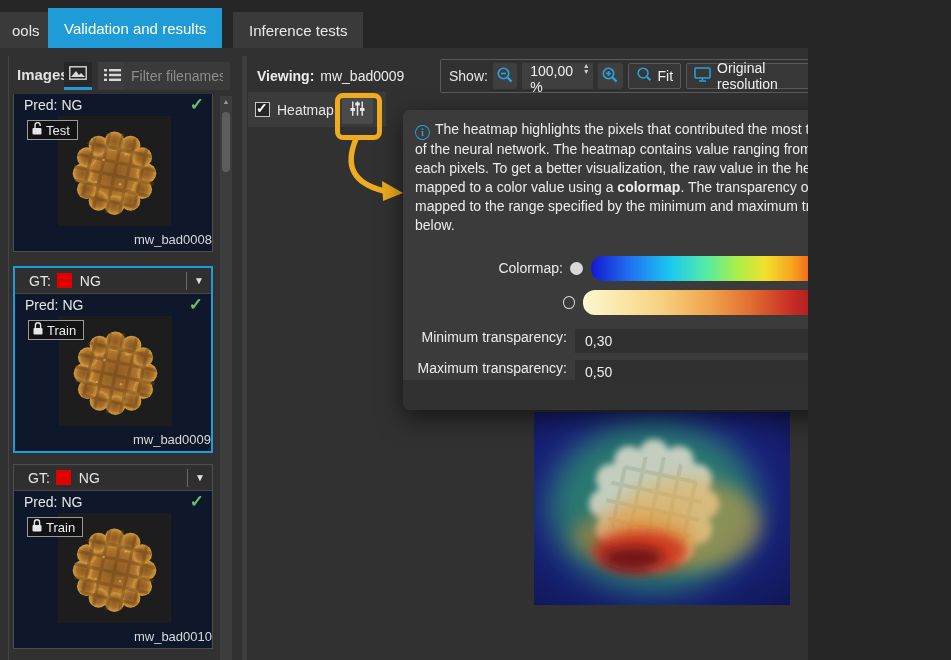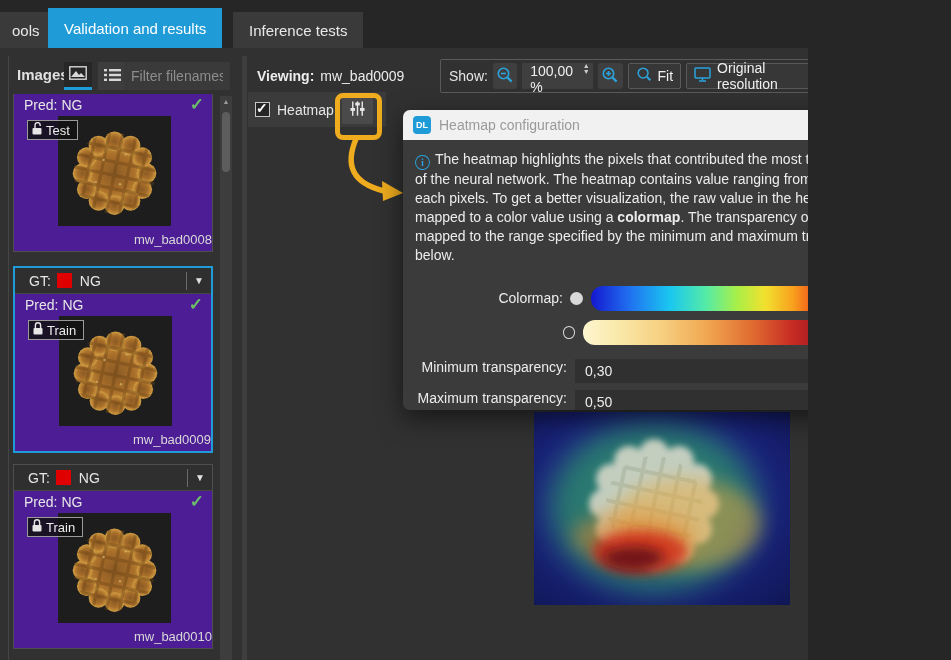--- a/index.html
+++ b/index.html
@@ -16,21 +16,21 @@
   .panel-edge{position:absolute;left:8px;top:56px;bottom:0;width:1px;background:#454545;}
   .images-title{position:absolute;left:17px;top:66px;font-weight:bold;font-size:15px;color:#e0e0e0;}
   .iconbtn{position:absolute;top:62px;width:28px;height:28px;display:flex;align-items:center;
            justify-content:center;background:#3d3d3d;box-sizing:border-box;}
   .iconbtn.sel{background:#272727;border-bottom:3px solid #1f9cd8;}
   .filter-input{position:absolute;left:124px;top:62px;width:106px;height:28px;background:#3a3a3a;
                 border:none;color:#cccccc;font-size:14px;padding:0 7px;box-sizing:border-box;
                 font-family:"Liberation Sans",sans-serif;}
   .filter-input::placeholder{color:#8d8d8d;}
   .listclip{position:absolute;left:10px;top:94px;width:208px;height:566px;overflow:hidden;}
-  .card{position:absolute;left:3px;width:200px;background:#4c1d95;border:1px solid #4e4e4e;
+  .card{position:absolute;left:3px;width:200px;background:#0f172a;border:1px solid #4e4e4e;
         box-sizing:border-box;}
   .card.cut{border-top:none;}
   .card.selected{border:2px solid #1f9cd8;}
   .gt-row{height:25px;display:flex;align-items:center;background:#2f2f2f;
           border-bottom:1px solid #454545;padding-left:14px;}
   .gt-row .swatch{width:15px;height:15px;background:#e00000;margin:0 8px 0 6px;}
   .gt-row .spacer,.pred-row .spacer{flex:1;}
   .gt-row .sep{width:1px;height:18px;background:#6a6a6a;}
   .gt-row .arrow{width:24px;text-align:center;font-size:10px;color:#e0e0e0;}
   .pred-row{height:21px;display:flex;align-items:center;padding:0 8px 0 10px;}
@@ -380,25 +380,20 @@
     </div>
   </div>
 
   <div class="annot-box"></div>
   <svg class="annot-arrow" width="85" height="72" viewBox="0 0 85 72">
     <path d="M 26 4 C 15 30 22 48 54 56" fill="none" stroke="#eeac1e" stroke-width="5.5" stroke-linecap="round"></path>
     <polygon points="52,46 73,58 53,66" fill="#eeac1e"></polygon>
   </svg>
 
   <div class="dialog">
-    <div class="dlg-title">
-      <span class="dl-badge">DL</span>
-      <span class="t">Heatmap configuration</span>
-      <span class="dlg-close">×</span>
-    </div>
     <div class="dlg-body">
       <div class="desc">
         <span class="info-i">i</span><span>The heatmap highlights the pixels that contributed the most to the decision of the neural network. The heatmap contains value ranging from 0 to 255 for each pixels. To get a better visualization, the raw value in the heatmap are mapped to a color value using a </span><b>colormap</b><span>. The transparency of the heatmap is mapped to the range specified by the minimum and maximum transparency below.</span>
       </div>
       <div style="margin-top:18px;">
         <div class="cm-row">
           <span class="lbl">Colormap:</span>
           <span class="radio on"></span>
           <span class="cm-bar bar-jet"></span>
           <span>Jet</span>

